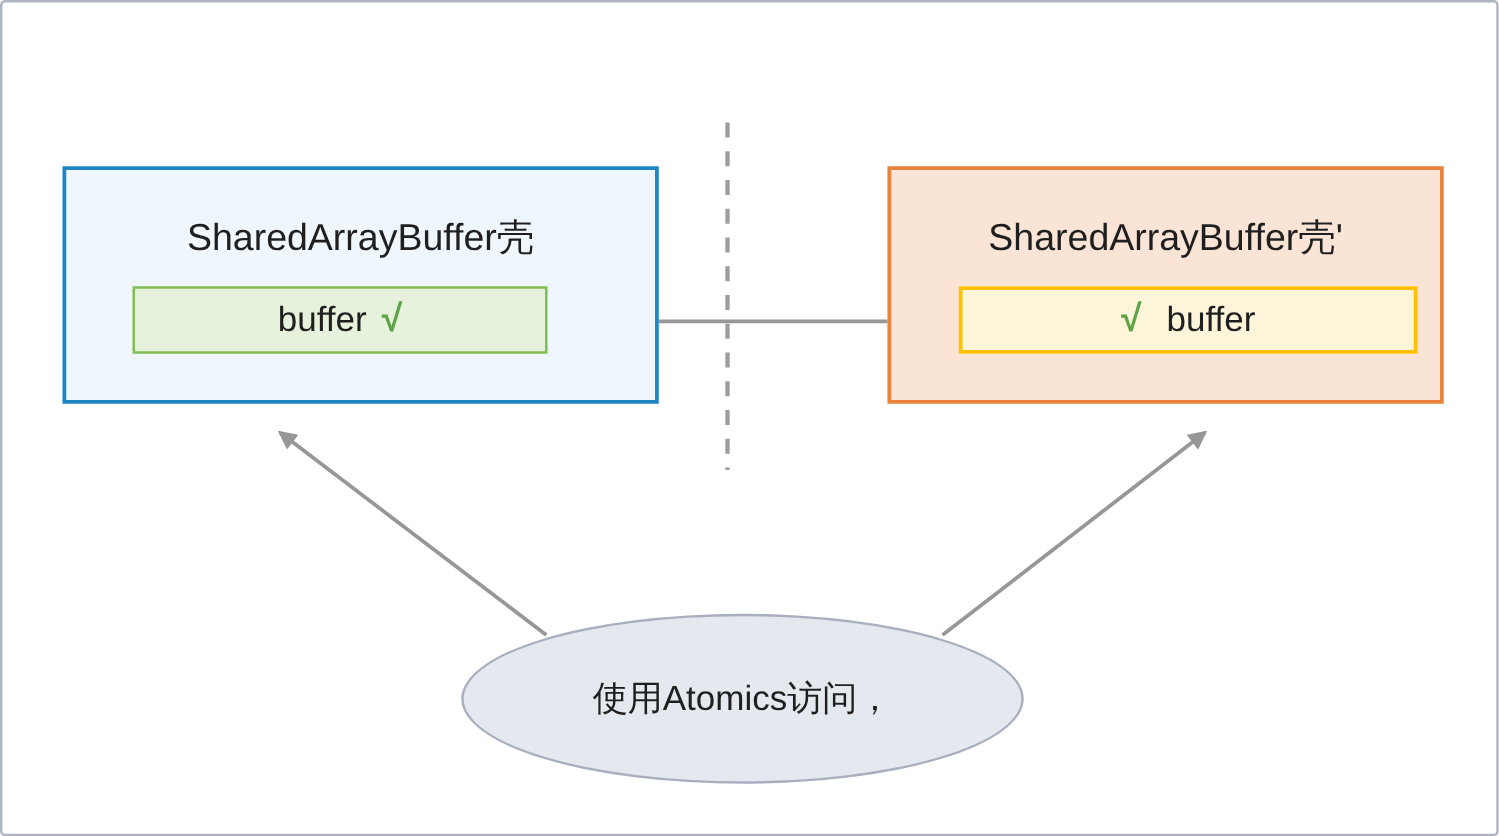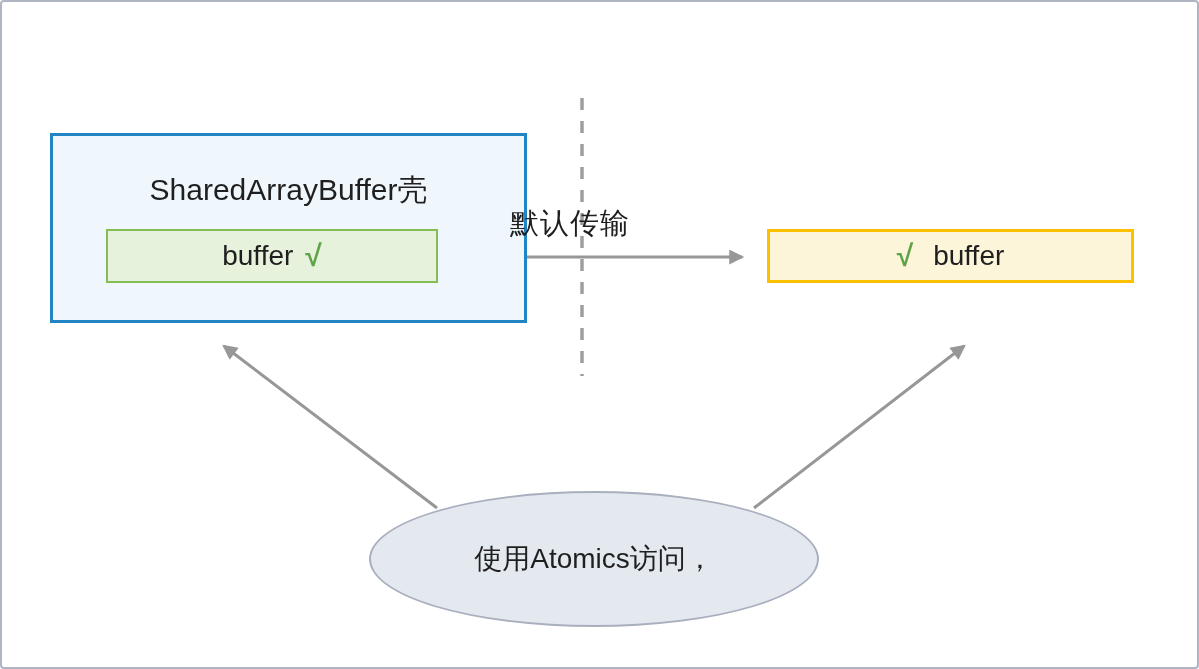--- a/index.html
+++ b/index.html
@@ -145,24 +145,26 @@
 
 
   <div class="thread-box left">
     <div class="thread-box-title">SharedArrayBuffer壳</div>
   </div>
   <div class="buffer-box left">
     <span>buffer</span>
     <span class="check">√</span>
   </div>
 
+  <div class="thread-box right">
+    <div class="thread-box-title">SharedArrayBuffer壳'</div>
+  </div>
   <div class="buffer-box right">
     <span class="check">√</span>
     <span>buffer</span>
   </div>
 
-  <div class="transfer-label">默认传输</div>
 
   <div class="atomics-ellipse">
     <div class="atomics-line">使用Atomics访问，</div>
   </div>
 
 </div>
 
 </body></html>

